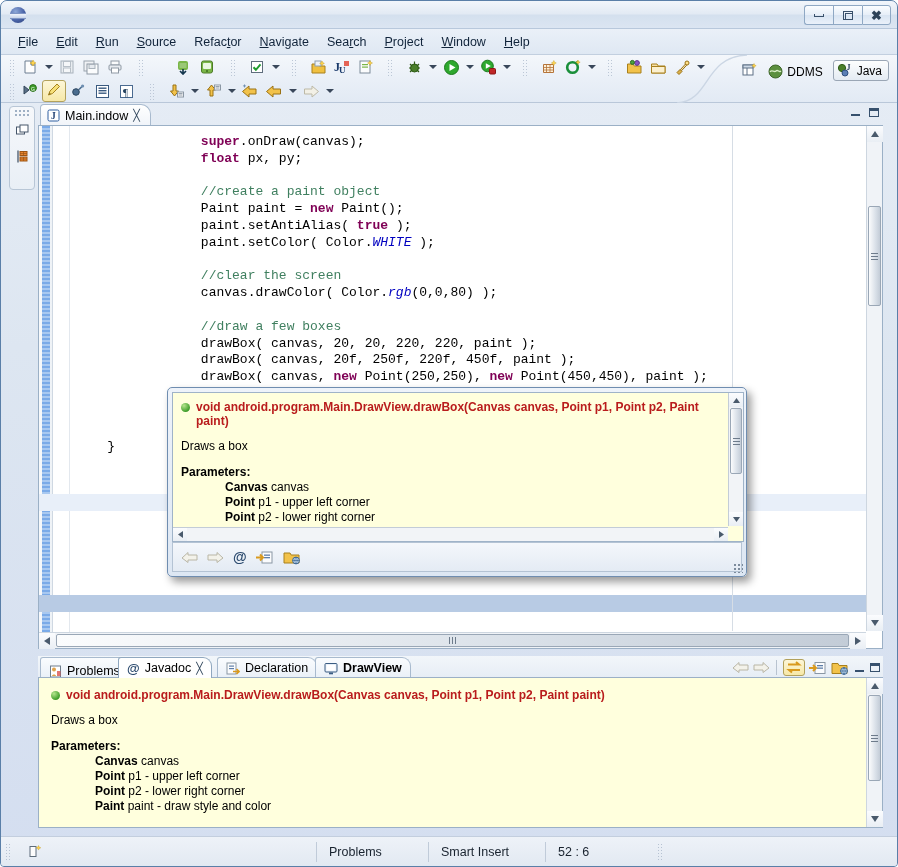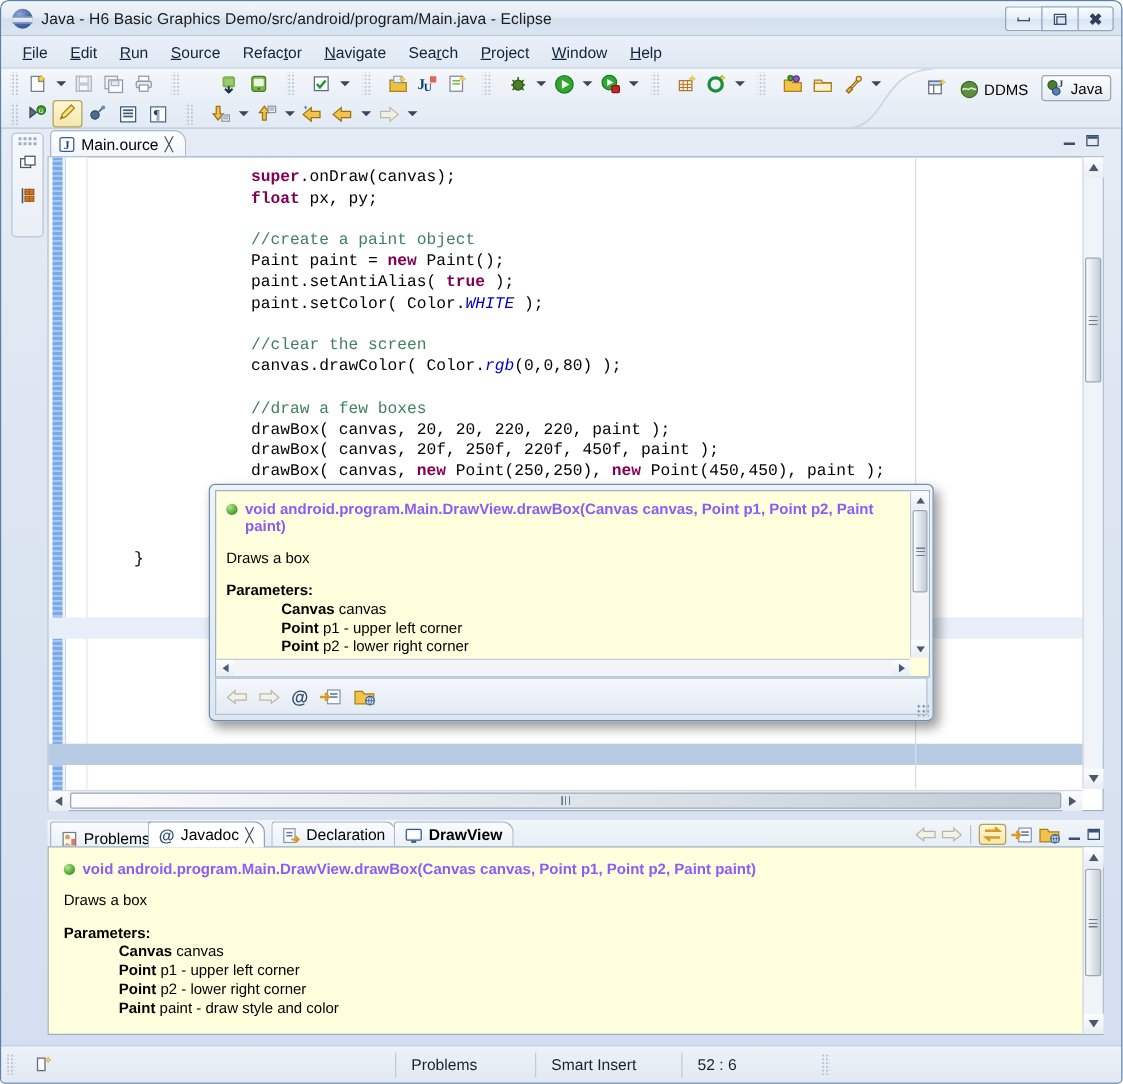--- a/index.html
+++ b/index.html
@@ -143,21 +143,21 @@
     background:linear-gradient(to bottom,#eef3fa,#dde7f3);
     border:1px solid #6f8db0; border-radius:5px;
     box-shadow:4px 5px 9px rgba(0,0,0,.40);
     padding:4px;
   }
   .popup-body {
     position:relative; width:572px; height:150px;
     background:#ffffdd; border:1px solid #9fb3c8; overflow:hidden;
   }
   .pb-text { position:absolute; left:0; top:0; right:16px; bottom:15px; padding:7px 8px; overflow:hidden;}
-  .jd-title { font-size:12px; font-weight:bold; color:#8b5cf6; display:flex; align-items:flex-start; gap:6px;}
+  .jd-title { font-size:12px; font-weight:bold; color:#b91c1c; display:flex; align-items:flex-start; gap:6px;}
   .jd-dot { width:9px;height:9px;border-radius:50%; margin-top:3px; flex:none;
     background:radial-gradient(circle at 33% 30%,#b5e58c,#3f9e2a 70%,#2a6f1c); }
   .jd-p { margin-top:11px; font-size:12px; }
   .jd-params { margin-top:12px; font-size:12px; font-weight:bold; }
   .jd-list { margin-top:1px; font-size:12px; padding-left:44px; line-height:15px;}
   .jd-list b { font-weight:bold; }
   .popup-vsb { position:absolute; right:0; top:0; width:15px; bottom:15px;
     background:#f2f4f7; border-left:1px solid #c3ccd7;}
   .popup-hsb { position:absolute; left:0; right:15px; bottom:0; height:14px;
     background:#f2f4f7; border-top:1px solid #c3ccd7;}
@@ -191,21 +191,20 @@
     background-image:radial-gradient(#b6c2d2 35%, transparent 36%); background-size:3px 3px;}
   svg { display:block; }
 </style>
 </head>
 <body>
 
 <div class="window">
 
   <div class="titlebar">
     <div class="title-icon"></div>
-    <div class="title-text">Java - H6 Basic Graphics Demo/src/android/program/Main.java - Eclipse</div>
     <div class="wincontrols">
       <div class="wc">
           <span class="m"></span>
         </div>
       <div class="wc">
           <span class="x"></span>
         </div>
       <div class="wc">
           <span class="c">✖</span>
         </div>
@@ -496,21 +495,21 @@
 
   <div class="editor-area">
     <div class="tabstrip">
       <div class="etab">
         <span>
           <svg width="13" height="13" viewBox="0 0 13 13">
               <rect x="1" y="1" width="11" height="11" rx="1.5" fill="#fff" stroke="#2f5ea0"></rect>
               <text x="4" y="10" font-size="9.5" font-family="Liberation Serif, serif" font-weight="bold" fill="#1f3f72">J</text>
             </svg>
         </span>
-        <span>Main.ource</span>
+        <span>Main.indow</span>
         <span style="color:#34495e;font-size:11px;">╳</span>
       </div>
       <div class="tabstrip-min">
         <div class="mini-min"></div>
         <div class="mini-max"></div>
       </div>
     </div>
 
     <div class="editor-box">
       <div class="ruler-left">

